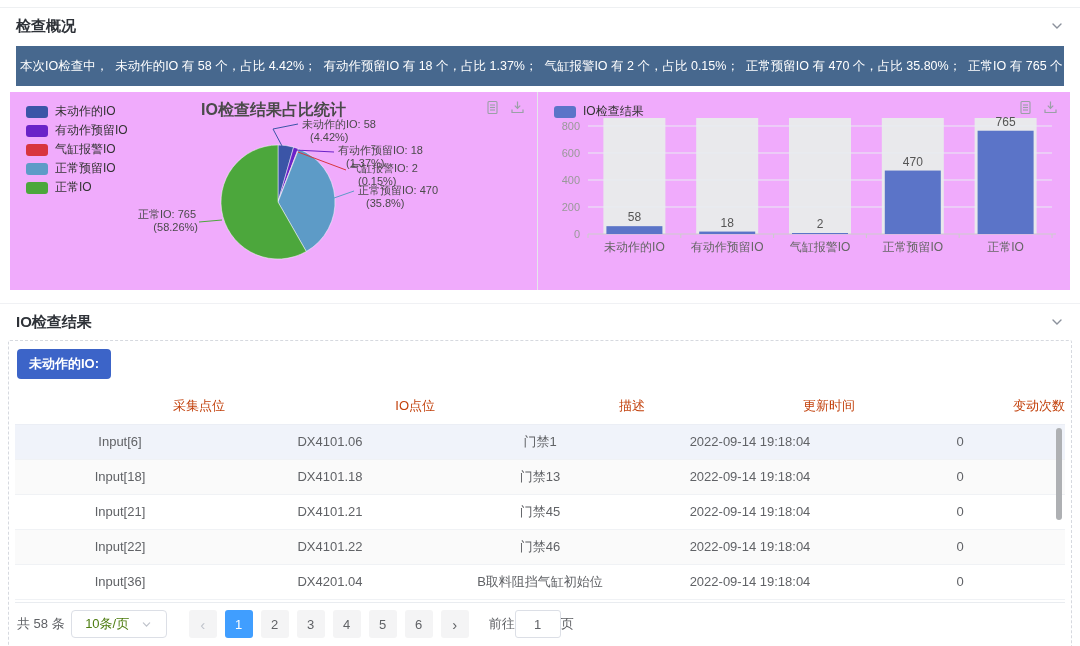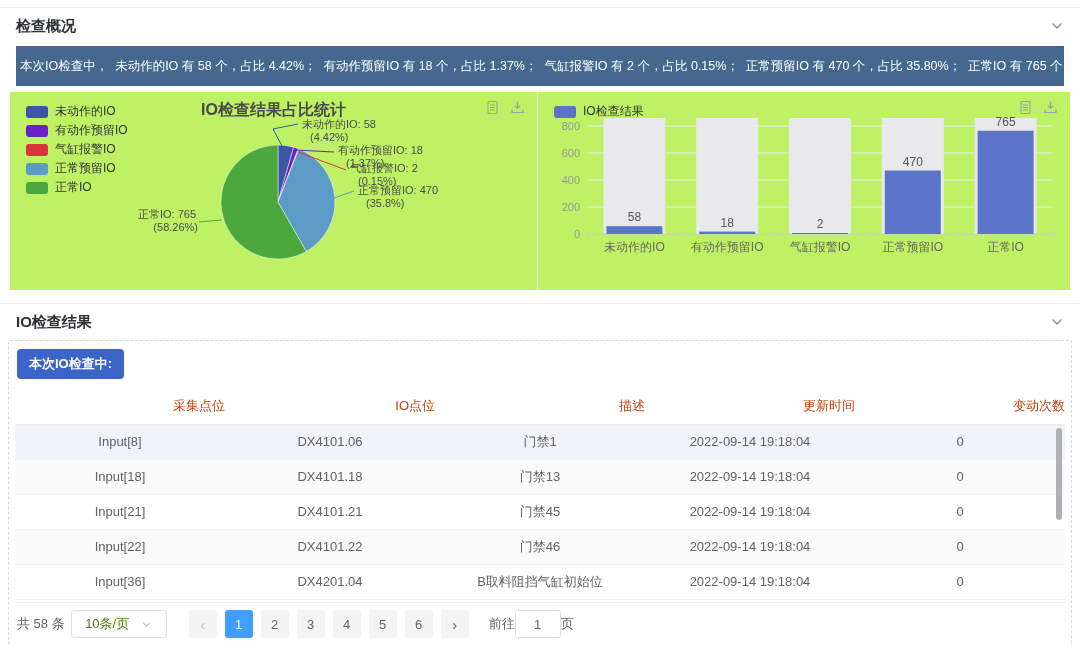--- a/index.html
+++ b/index.html
@@ -10,21 +10,21 @@
 
   .sec-header { display:flex; justify-content:space-between; align-items:center;
     height:36px; padding:0 16px; }
   .sec-title { font-size:15px; font-weight:bold; color:#2e3238; }
   .chev { display:flex; align-items:center; cursor:pointer; }
 
   .banner { margin:2px 16px 0; height:40px; background:#47688e; color:#fff;
     font-size:12.5px; display:flex; align-items:center; padding:0 4px;
     white-space:pre; overflow:hidden; }
 
-  .charts { display:flex; margin:6px 10px 0; height:198px; background:#bef264; }
+  .charts { display:flex; margin:6px 10px 0; height:198px; background:#f0abfc; }
   .panel { position:relative; height:100%; }
   .panel.left  { width:527px; }
   .panel.right { flex:1; border-left:1px solid #e4e6ea; }
   .chart-title { position:absolute; top:8px; left:0; right:0; text-align:center;
     font-size:16px; font-weight:bold; color:#4a4a4a; z-index:2; }
   .toolbox { position:absolute; top:8px; right:12px; display:flex; gap:10px; z-index:3; }
   .toolbox span { cursor:pointer; line-height:0; }
   .legend { position:absolute; top:10px; left:16px; z-index:3; }
   .legend-item { display:flex; align-items:center; gap:7px; height:19px; cursor:pointer; }
   .swatch { width:22px; height:12px; border-radius:3px; flex:0 0 auto; }
@@ -215,36 +215,36 @@
 <div class="sec-header">
   <div class="sec-title">IO检查结果</div>
   <div class="chev">
     <svg width="14" height="14" viewBox="0 0 14 14">
       <path d="M3 5 l4 4 l4 -4" stroke="#8b919c" stroke-width="1.4" fill="none" stroke-linecap="round"></path>
     </svg>
   </div>
 </div>
 
 <div class="results-box">
-  <span class="badge">本次IO检查中:</span>
+  <span class="badge">未动作的IO:</span>
 
   <div class="table-wrap">
     <table>
       <thead>
         <tr>
           <th>采集点位</th>
           <th>IO点位</th>
           <th>描述</th>
           <th>更新时间</th>
           <th>变动次数</th>
         </tr>
       </thead>
       <tbody id="table-body">
           <tr class="hl">
-            <td>Input[8]</td>
+            <td>Input[6]</td>
             <td>DX4101.06</td>
             <td>门禁1</td>
             <td>2022-09-14 19:18:04</td>
             <td>0</td>
           </tr>
           <tr class="stripe">
             <td>Input[18]</td>
             <td>DX4101.18</td>
             <td>门禁13</td>
             <td>2022-09-14 19:18:04</td>

